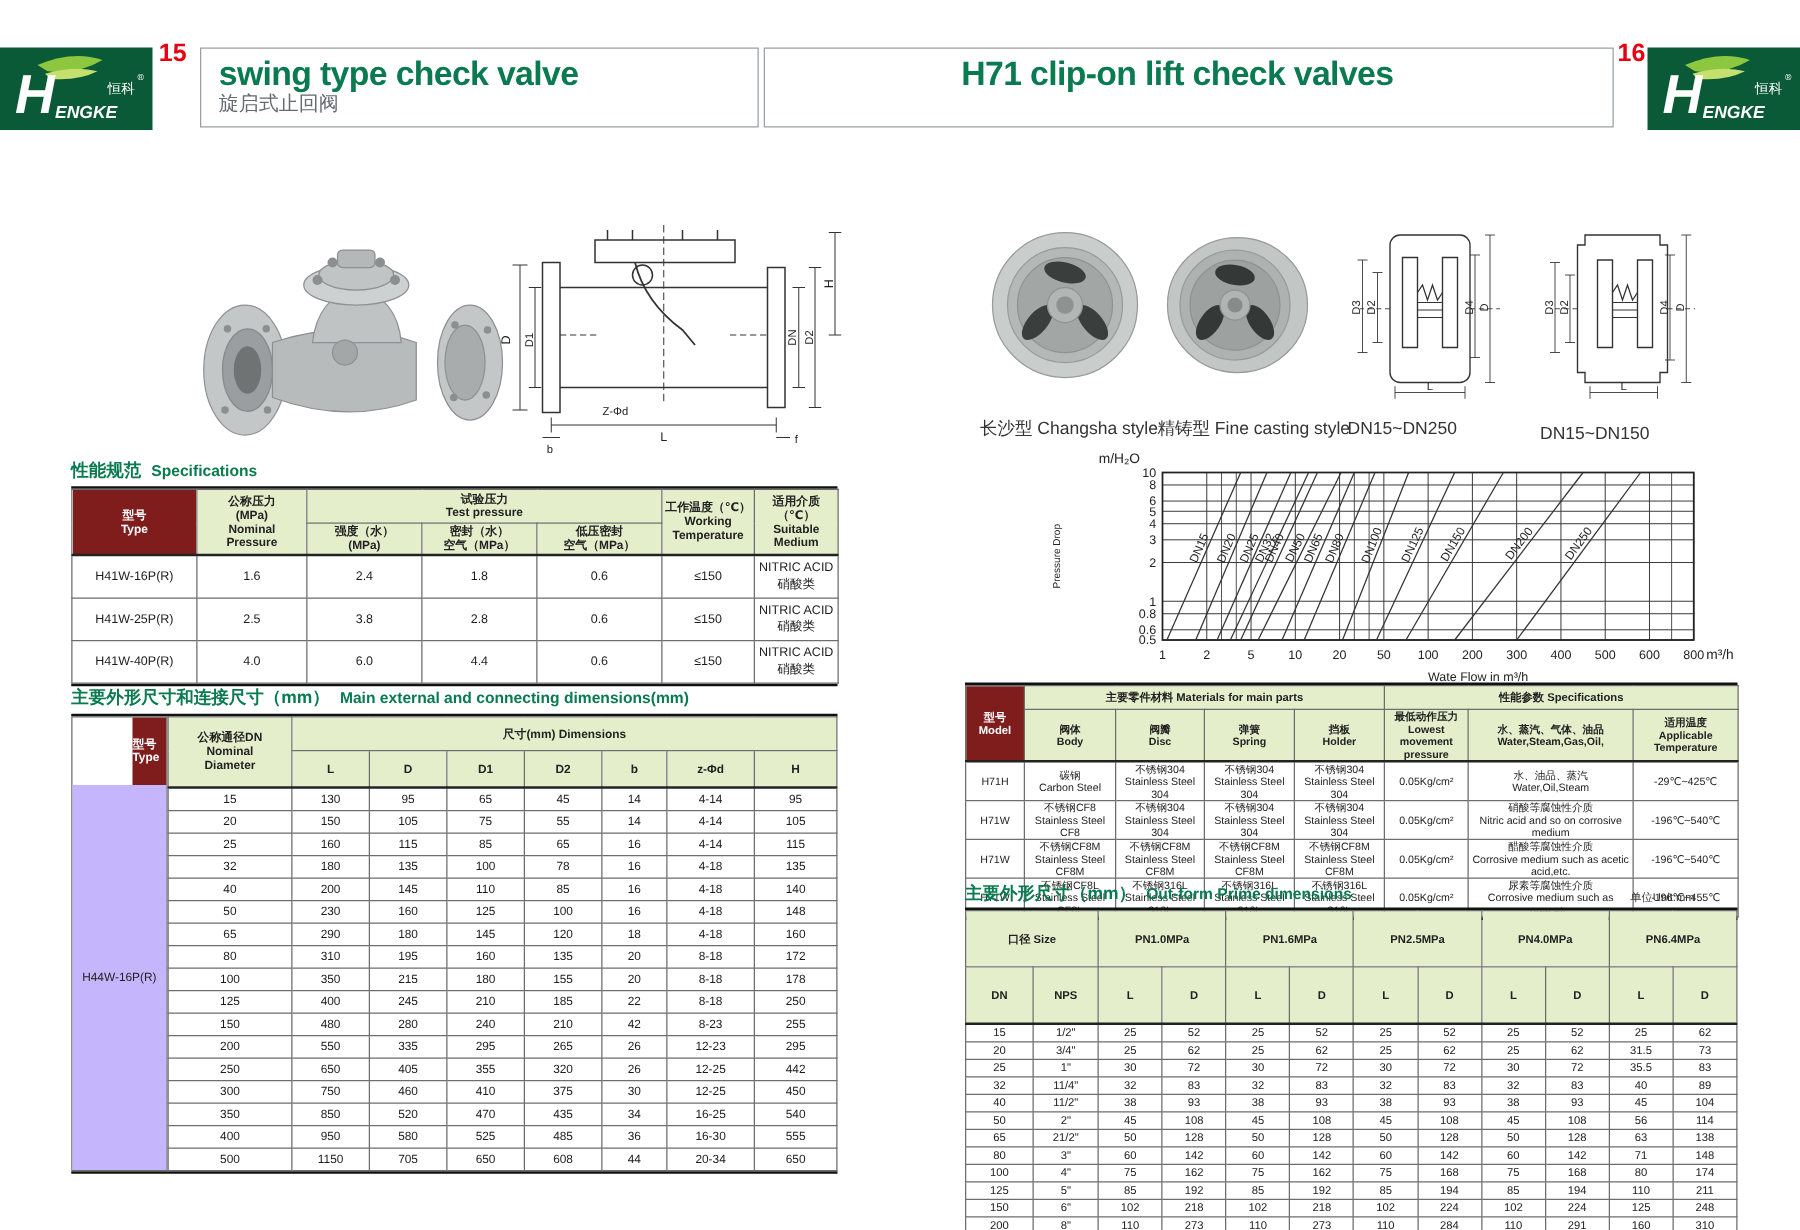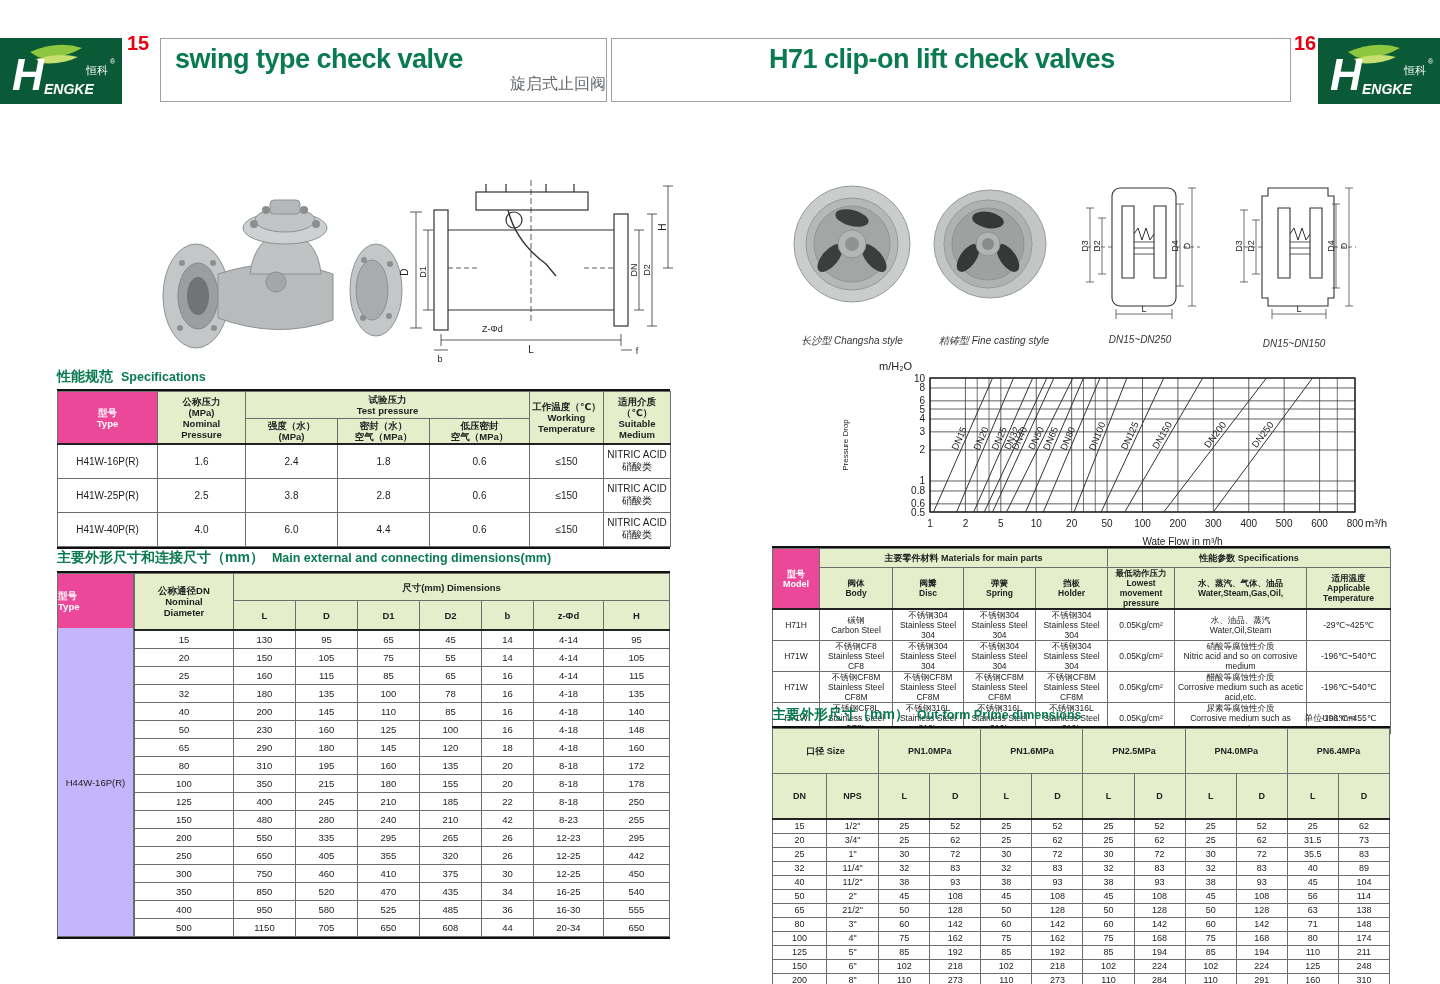--- a/index.html
+++ b/index.html
@@ -5,34 +5,34 @@
   html,body{margin:0;padding:0;background:#fff;}
   .page{position:relative;width:1440px;height:984px;background:#fff;overflow:hidden;
         font-family:"Liberation Sans","DejaVu Sans",sans-serif;color:#222;}
   .abs{position:absolute;}
 
   
   .logo-box{width:122px;height:66px;background:#0b5a37;}
   .pagenum{color:#e60012;font-weight:bold;font-size:20px;}
   .title-box{height:64px;border:1px solid #9aa0a6;box-sizing:border-box;background:#fff;}
   .title-en{color:#0a7a50;font-weight:bold;font-size:27px;line-height:30px;letter-spacing:-0.5px;}
-  .title-cn{color:#666b6f;font-size:16px;line-height:20px;text-align:right;}
+  .title-cn{color:#666b6f;font-size:16px;line-height:20px;}
 
   
   .sec-title{color:#0a7a50;font-weight:bold;font-size:14px;white-space:nowrap;}
   .sec-title .en{font-size:12.5px;margin-left:8px;}
   .unit-note{font-size:9px;color:#333;}
 
   
   .tblwrap{border-top:2px solid #111;border-bottom:2px solid #111;}
   table{border-collapse:collapse;table-layout:fixed;width:100%;}
   th,td{border:1px solid #6b6f6b;text-align:center;vertical-align:middle;padding:0 2px;overflow:hidden;}
   thead{border-bottom:2px solid #222;}
   th{background:#e5eecb;font-weight:bold;color:#222;}
-  th.dk, .dk{background:#ec4899;color:#fff;}
+  th.dk, .dk{background:#7f1d1d;color:#fff;margin-left:48px;}
   td{background:#fff;color:#1c1c1c;}
 
   .spec th{font-size:9.5px;line-height:11px;}
   .spec thead tr:first-child th{height:26px;}
   .spec thead tr:last-child th{height:24px;margin-top:39px;}
   .spec td{height:33px;font-size:10px;}
 
   #dims-wrap{display:flex;}
   .dims-typecol{width:78px;display:flex;flex-direction:column;border:1px solid #6b6f6b;box-sizing:border-box;}
   .dims-typehead{height:54px;display:flex;flex-direction:column;justify-content:center;
@@ -44,21 +44,21 @@
   .dims td{height:17px;font-size:9.5px;padding:0 1px;}
 
   .mat th{font-size:8.5px;line-height:10px;}
   .mat thead tr:first-child th{height:18px;font-size:9px;}
   .mat thead tr:last-child th{height:28px;}
   .mat td{height:28px;font-size:8.5px;line-height:10px;}
 
   .outform th{font-size:9px;line-height:12px;height:12px;padding:16px;}
   .outform td{font-size:9px;line-height:13px;height:13px;padding:0;}
 
-  .caption{font-size:10px;color:#333;text-align:center;white-space:nowrap;font-style:italic;}
+  .caption{font-size:14px;color:#333;white-space:nowrap;}
   svg{display:block;}
 </style>
 </head>
 <body>
 
 <div class="page">
 
   <div class="abs logo-box" style="left:0;top:38px;">
     <svg width="122" height="66" viewBox="0 0 122 66">
       <path d="M30 14 q28 -12 52 -4 q-20 12 -44 9 z" fill="#8dc63f"></path>

